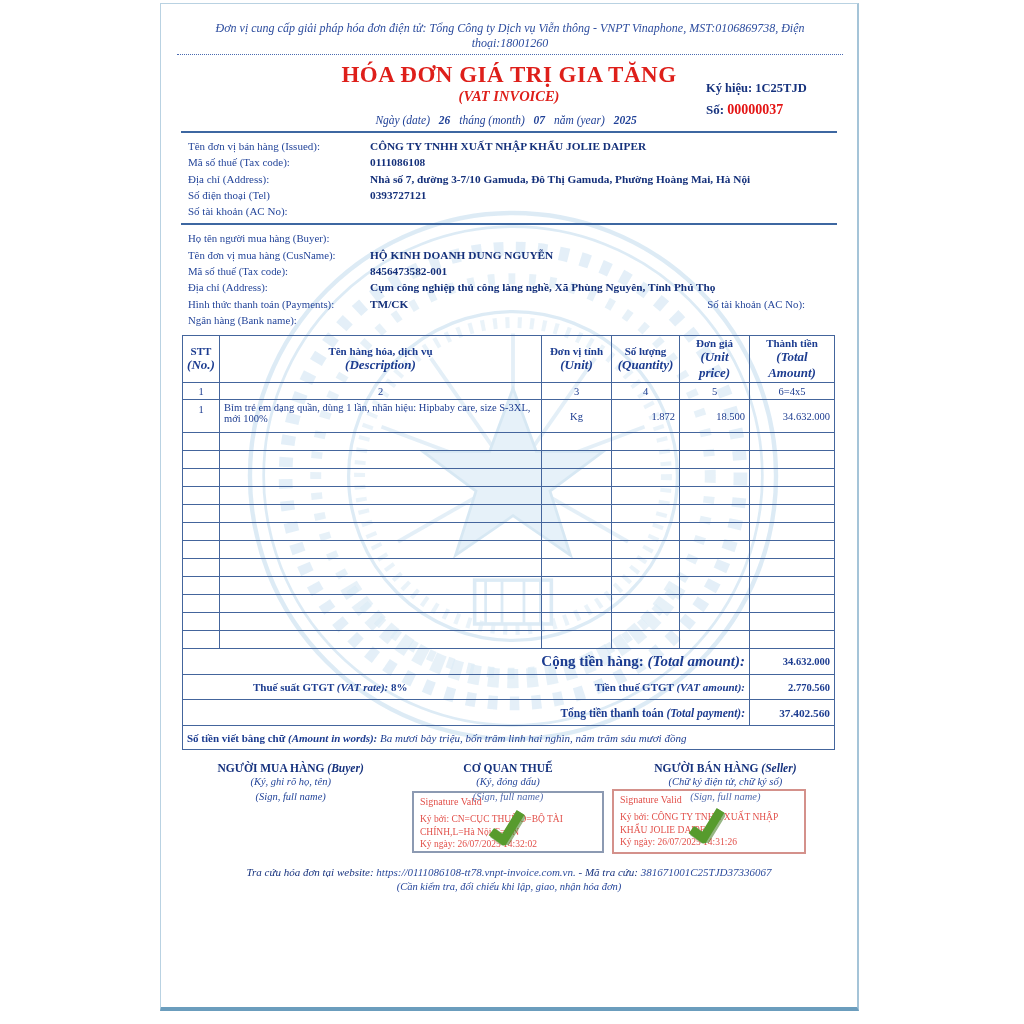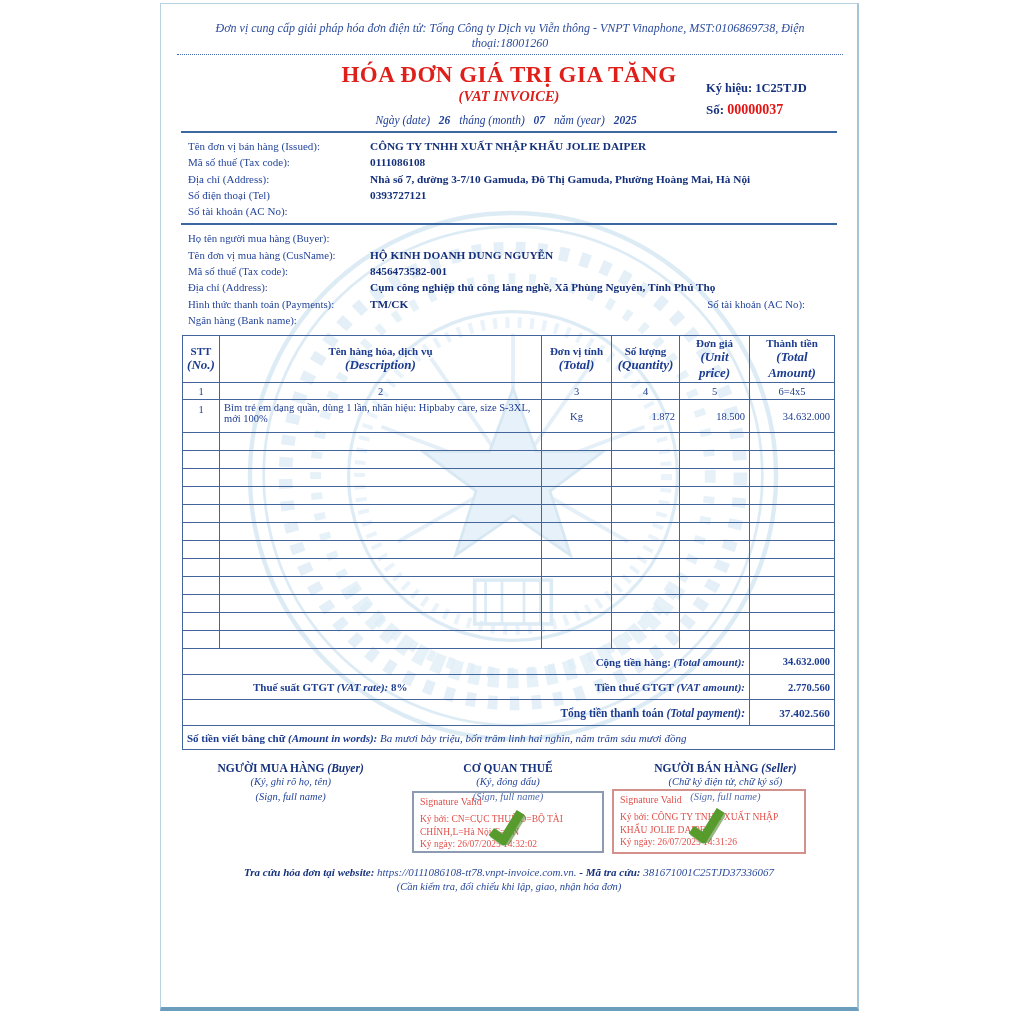--- a/index.html
+++ b/index.html
@@ -44,21 +44,21 @@
   table.items td, table.items th { border:1px solid #44659c; color:#1c3c90;
     font-size:10.5px; padding:1px 4px; overflow:hidden; }
   th .vi { display:block; font-weight:bold; font-size:11px; }
   th .en { display:block; font-weight:bold; font-style:italic; font-size:13px; }
   tr.numrow td { height:17px; text-align:center; padding:0; }
   tr.itemrow td { height:33px; }
   tr.itemrow .num { text-align:right; }
   tr.blank td { height:18px; }
   td.amt { text-align:right; font-weight:bold; }
   tr.tot td { height:26px; }
-  tr.tot .lbl { text-align:right; font-weight:bold; font-size:11px; }
+  tr.tot .lbl { text-align:right; font-weight:bold; font-size:15px; }
   .envi { font-style:italic; }
   tr.vatrow td.mix { padding:0 4px; }
   .mixwrap { display:flex; justify-content:space-between; align-items:center; height:24px; }
   .mixwrap .left { margin-left:66px; font-weight:bold; font-size:11px; color:#1c3c90; }
   .mixwrap .right { font-weight:bold; font-size:11px; color:#1c3c90; }
   tr.payrow .lbl { font-size:11.5px; }
   tr.words td { height:24px; padding-left:4px; font-size:11px; }
   tr.words .wl { font-weight:bold; }
   tr.words .wv { font-style:italic; }
 
@@ -70,21 +70,21 @@
 
   .sigbox { position:absolute; z-index:2; padding:3px 6px; font-size:9.5px; color:#e2504a;
     background:rgba(255,255,255,.2); }
   .sigbox.b1 { left:251px; top:770px; width:192px; height:62px; border:2px solid #8c9ab2; }
   .sigbox.b2 { left:451px; top:768px; width:194px; height:65px; border:2px solid #d4918b; }
   .sigbox .valid { margin-bottom:6px; font-size:10px; }
   .sigbox .ln { line-height:12.5px; }
   .check { position:absolute; left:72px; top:16px; width:40px; height:36px; transform:rotate(-6deg); }
 
   .footer1 { margin-top:62px; text-align:center; font-size:11px; color:#16327e; }
-  .footer1 .bl { font-weight:bold; font-style:italic;margin-top:32px; }
+  .footer1 .bl { font-weight:normal; font-style:italic;margin-top:32px; }
   .footer1 .it { font-style:italic; color:#2a4a9c; }
   .footer2 { text-align:center; font-style:italic; font-size:10.5px; color:#24459a; margin-top:3px; }
 </style>
 </head>
 <body>
 
 <div class="sheet">
 
   <svg class="wm" viewBox="0 0 200 200">
     <g fill="none" stroke="#cbe1f1">
@@ -209,21 +209,21 @@
         <th>
               <span class="vi">STT</span>
               <span class="en">(No.)</span>
             </th>
         <th>
               <span class="vi">Tên hàng hóa, dịch vụ</span>
               <span class="en">(Description)</span>
             </th>
         <th>
               <span class="vi">Đơn vị tính</span>
-              <span class="en">(Total)</span>
+              <span class="en">(Unit)</span>
             </th>
         <th>
               <span class="vi">Số lượng</span>
               <span class="en">(Quantity)</span>
             </th>
         <th>
               <span class="vi">Đơn giá</span>
               <span class="en">(Unit price)</span>
             </th>
         <th>

